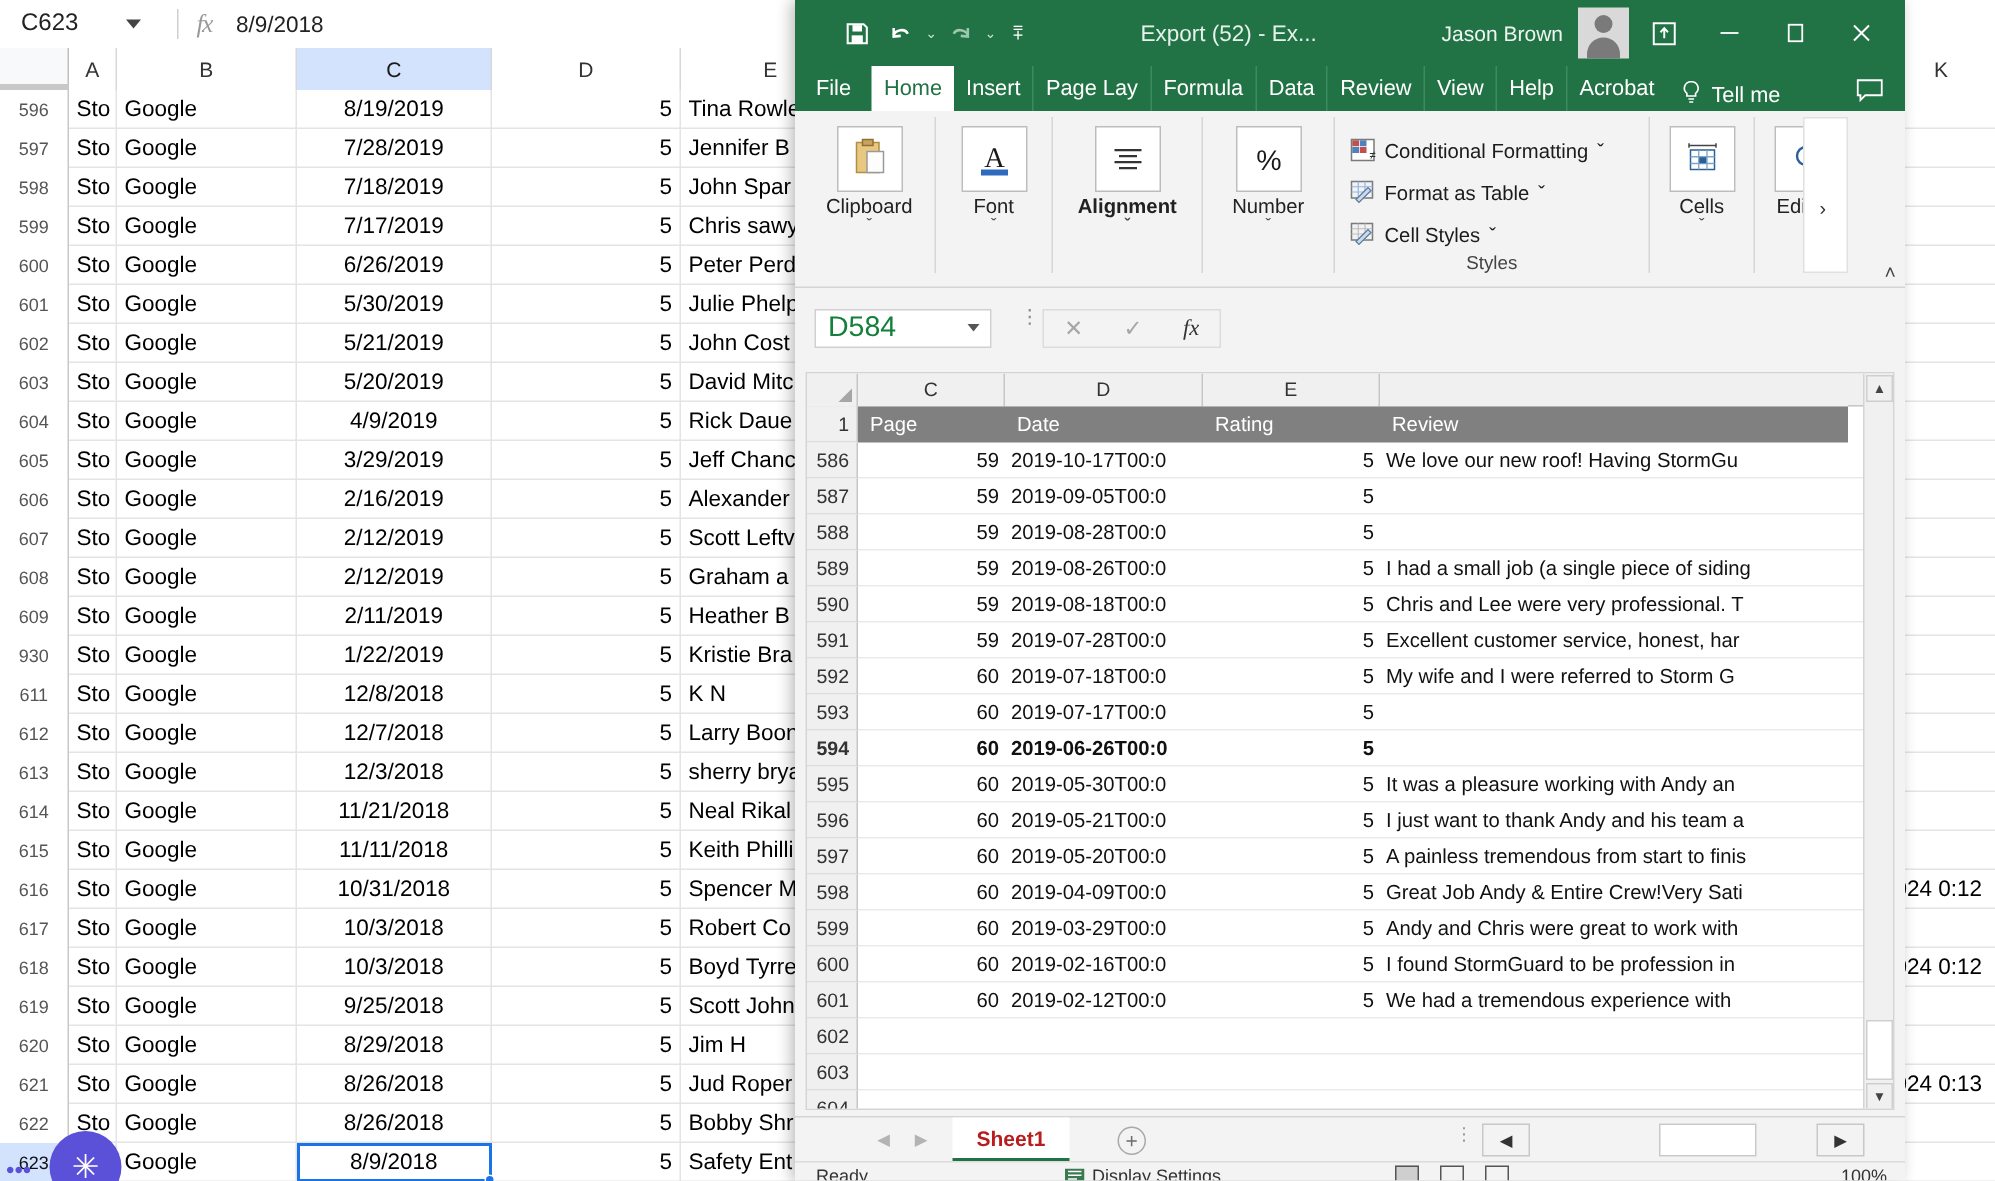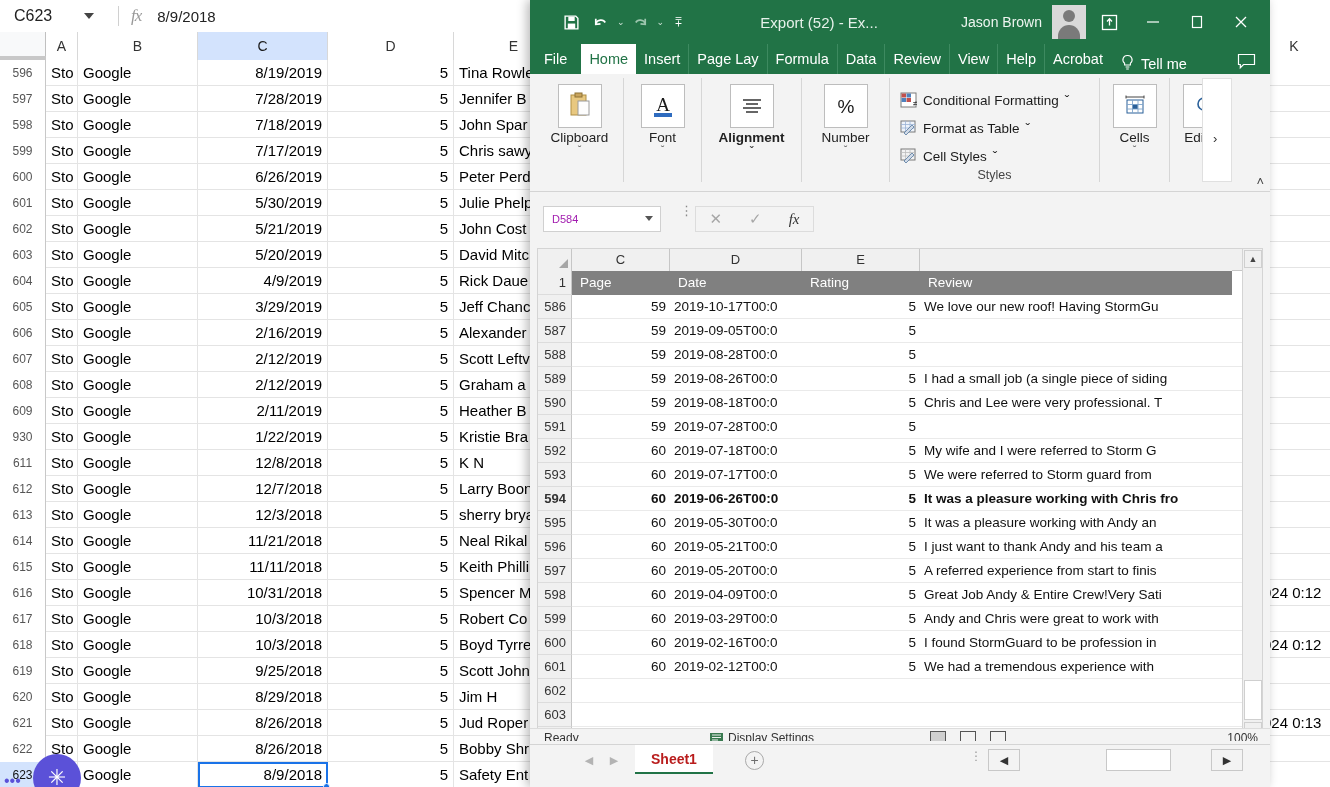--- a/index.html
+++ b/index.html
@@ -67,21 +67,21 @@
     background: #ffffff; border-right: 1px solid #c8c8c8;
   }
   .gs-row.selrow .gs-rh { background: #d3e3fd; color: #111; }
   .gs-c {
     position: absolute; top: 0; height: 26px; line-height: 26px;
     font-size: 15px; color: #000; overflow: hidden; white-space: nowrap;
     border-right: 1px solid #e4e4e4; padding: 0 5px;
   }
   .gs-a { left: 46px;  width: 32px;  }
   .gs-b { left: 78px;  width: 120px; }
-  .gs-c2 { left: 198px; width: 130px; text-align: right; }
+  .gs-c2 { left: 198px; width: 130px; text-align: center; }
   .gs-d { left: 328px; width: 126px; text-align: right; }
   .gs-e { left: 454px; width: 360px; }
   .gs-k { left: 1258px; width: 80px; border-right: none; }
 
   .gs-cellcursor {
     position: absolute; left: 198px; width: 130px; height: 26px;
     border: 2px solid #1a73e8; box-sizing: border-box; background: transparent;
   }
   .gs-cellcursor .handle {
     position: absolute; right: -4px; bottom: -4px; width: 7px; height: 7px;
@@ -188,22 +188,22 @@
     position: absolute; right: 6px; bottom: 2px; color: #444; font-size: 13px;
   }
 
   
   #xl-fbar {
     position: absolute; left: 0; top: 192px; width: 740px; height: 56px;
     background: #f3f3f3;
   }
   #xl-namebox {
     position: absolute; left: 13px; top: 14px; width: 118px; height: 26px;
-    background: #fff; border: 1px solid #d0d0d0; font-size: 11px;
-    line-height: 24px; padding-left: 8px; color: #a21caf;
+    background: #fff; border: 1px solid #d0d0d0; font-size: 19px;
+    line-height: 24px; padding-left: 8px; color: #15803d;
   }
   #xl-namebox .nb-caret {
     position: absolute; right: 7px; top: 9px; width: 0; height: 0;
     border-left: 4px solid transparent; border-right: 4px solid transparent;
     border-top: 5px solid #555;
   }
   #xl-dots3 {
     position: absolute; left: 150px; top: 15px; color: #888; font-size: 13px;
     letter-spacing: 0; line-height: 8px;
   }
@@ -329,21 +329,21 @@
   }
   #hsb-left { left: 0; }
   #hsb-right { right: 0; }
   #hsb-thumb {
     position: absolute; left: 118px; top: 0; width: 65px; height: 22px;
     background: #fff; border: 1px solid #c8c8c8;
   }
 
   
   #xl-status {
-    position: absolute; left: 0; top: 728px; width: 740px; height: 13px;
+    position: absolute; left: 0; top: 774px; width: 740px; height: 13px;
     background: #f3f3f3; border-top: 1px solid #dcdcdc; overflow: hidden;
     font-size: 12px; color: #333;
   }
   #st-ready { position: absolute; left: 14px; top: 2px; }
   #st-display { position: absolute; left: 180px; top: 2px; display:flex; gap:5px; align-items:center;}
   #st-views { position: absolute; left: 400px; top: 2px; display: flex; gap: 14px; }
   #st-zoom { position: absolute; right: 12px; top: 2px; }
   .view-ic { width: 16px; height: 12px; border: 1px solid #555; }
   .view-ic.on { background: #cfcfcf; }
 </style>
@@ -904,62 +904,61 @@
           <div class="xl-cell cPage">59</div>
           <div class="xl-cell cDate">2019-08-18T00:0</div>
           <div class="xl-cell cRate">5</div>
           <div class="xl-cell cRev">Chris and Lee were very professional.  T</div>
         </div>
         <div class="xl-row" style="top: 166px;">
           <div class="xl-rh">591</div>
           <div class="xl-cell cPage">59</div>
           <div class="xl-cell cDate">2019-07-28T00:0</div>
           <div class="xl-cell cRate">5</div>
+          <div class="xl-cell cRev">Excellent customer service, honest, har</div>
         </div>
         <div class="xl-row" style="top: 190px;">
           <div class="xl-rh">592</div>
           <div class="xl-cell cPage">60</div>
           <div class="xl-cell cDate">2019-07-18T00:0</div>
           <div class="xl-cell cRate">5</div>
           <div class="xl-cell cRev">My wife and I were referred to Storm G</div>
         </div>
         <div class="xl-row" style="top: 214px;">
           <div class="xl-rh">593</div>
           <div class="xl-cell cPage">60</div>
           <div class="xl-cell cDate">2019-07-17T00:0</div>
           <div class="xl-cell cRate">5</div>
-          <div class="xl-cell cRev">We were referred to Storm guard from</div>
         </div>
         <div class="xl-row" style="top: 238px; font-weight: bold;">
           <div class="xl-rh">594</div>
           <div class="xl-cell cPage">60</div>
           <div class="xl-cell cDate">2019-06-26T00:0</div>
           <div class="xl-cell cRate">5</div>
-          <div class="xl-cell cRev">It was a pleasure working with Chris fro</div>
         </div>
         <div class="xl-row" style="top: 262px;">
           <div class="xl-rh">595</div>
           <div class="xl-cell cPage">60</div>
           <div class="xl-cell cDate">2019-05-30T00:0</div>
           <div class="xl-cell cRate">5</div>
           <div class="xl-cell cRev">It was a pleasure working with Andy an</div>
         </div>
         <div class="xl-row" style="top: 286px;">
           <div class="xl-rh">596</div>
           <div class="xl-cell cPage">60</div>
           <div class="xl-cell cDate">2019-05-21T00:0</div>
           <div class="xl-cell cRate">5</div>
           <div class="xl-cell cRev">I just want to thank Andy and his team a</div>
         </div>
         <div class="xl-row" style="top: 310px;">
           <div class="xl-rh">597</div>
           <div class="xl-cell cPage">60</div>
           <div class="xl-cell cDate">2019-05-20T00:0</div>
           <div class="xl-cell cRate">5</div>
-          <div class="xl-cell cRev">A referred experience from start to finis</div>
+          <div class="xl-cell cRev">A painless tremendous from start to finis</div>
         </div>
         <div class="xl-row" style="top: 334px;">
           <div class="xl-rh">598</div>
           <div class="xl-cell cPage">60</div>
           <div class="xl-cell cDate">2019-04-09T00:0</div>
           <div class="xl-cell cRate">5</div>
           <div class="xl-cell cRev">Great Job Andy &amp; Entire Crew!Very Sati</div>
         </div>
         <div class="xl-row" style="top: 358px;">
           <div class="xl-rh">599</div>

